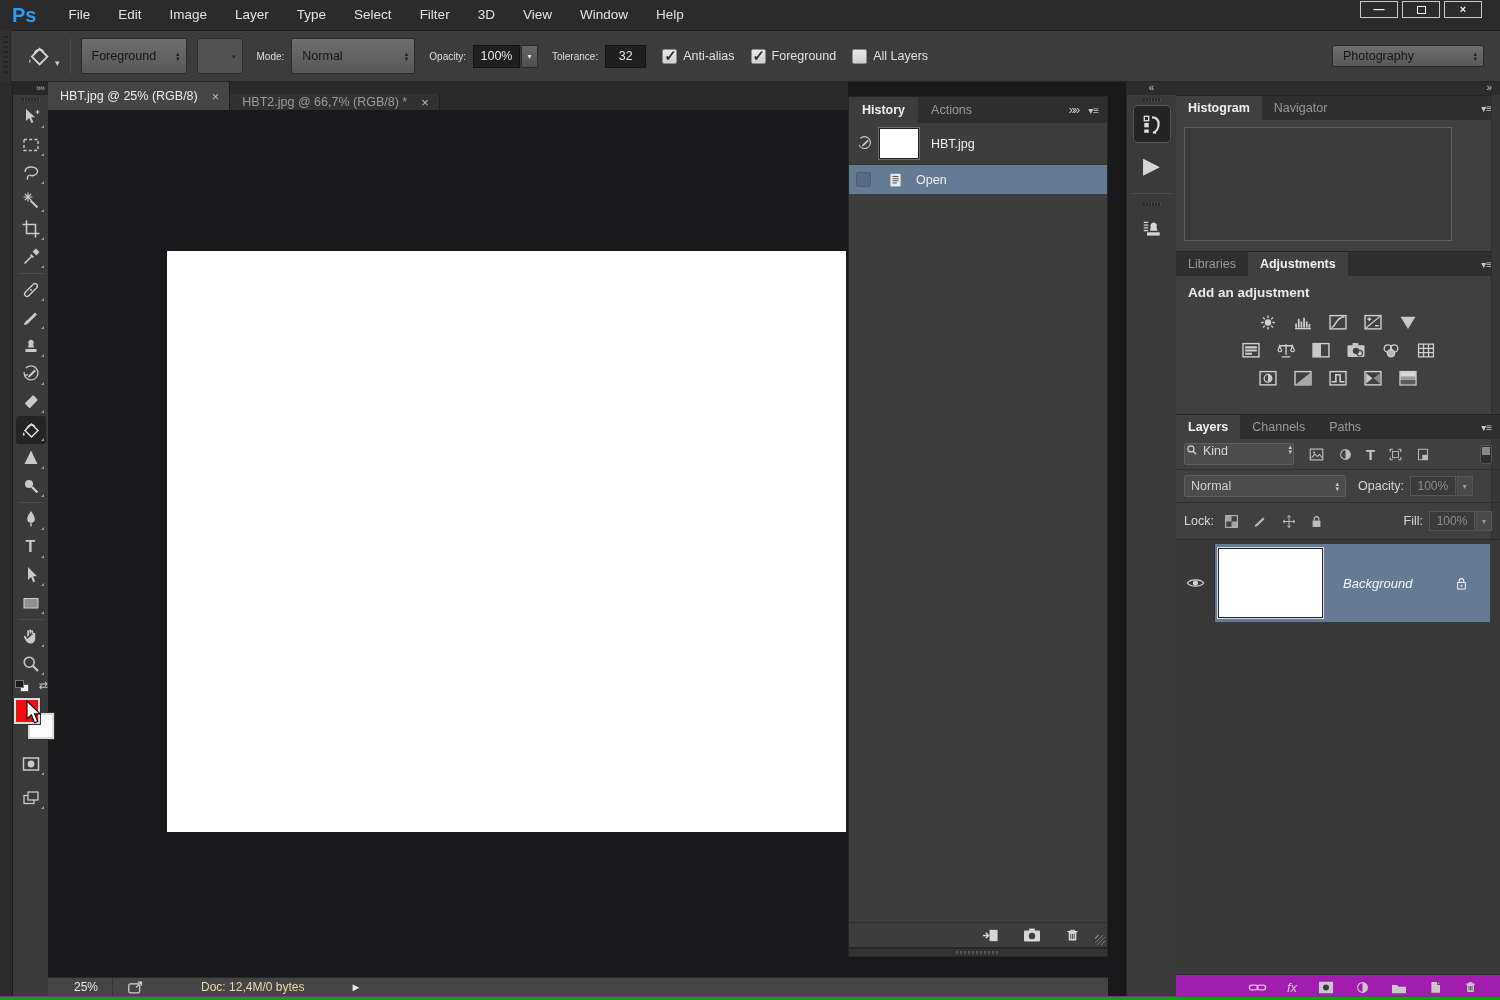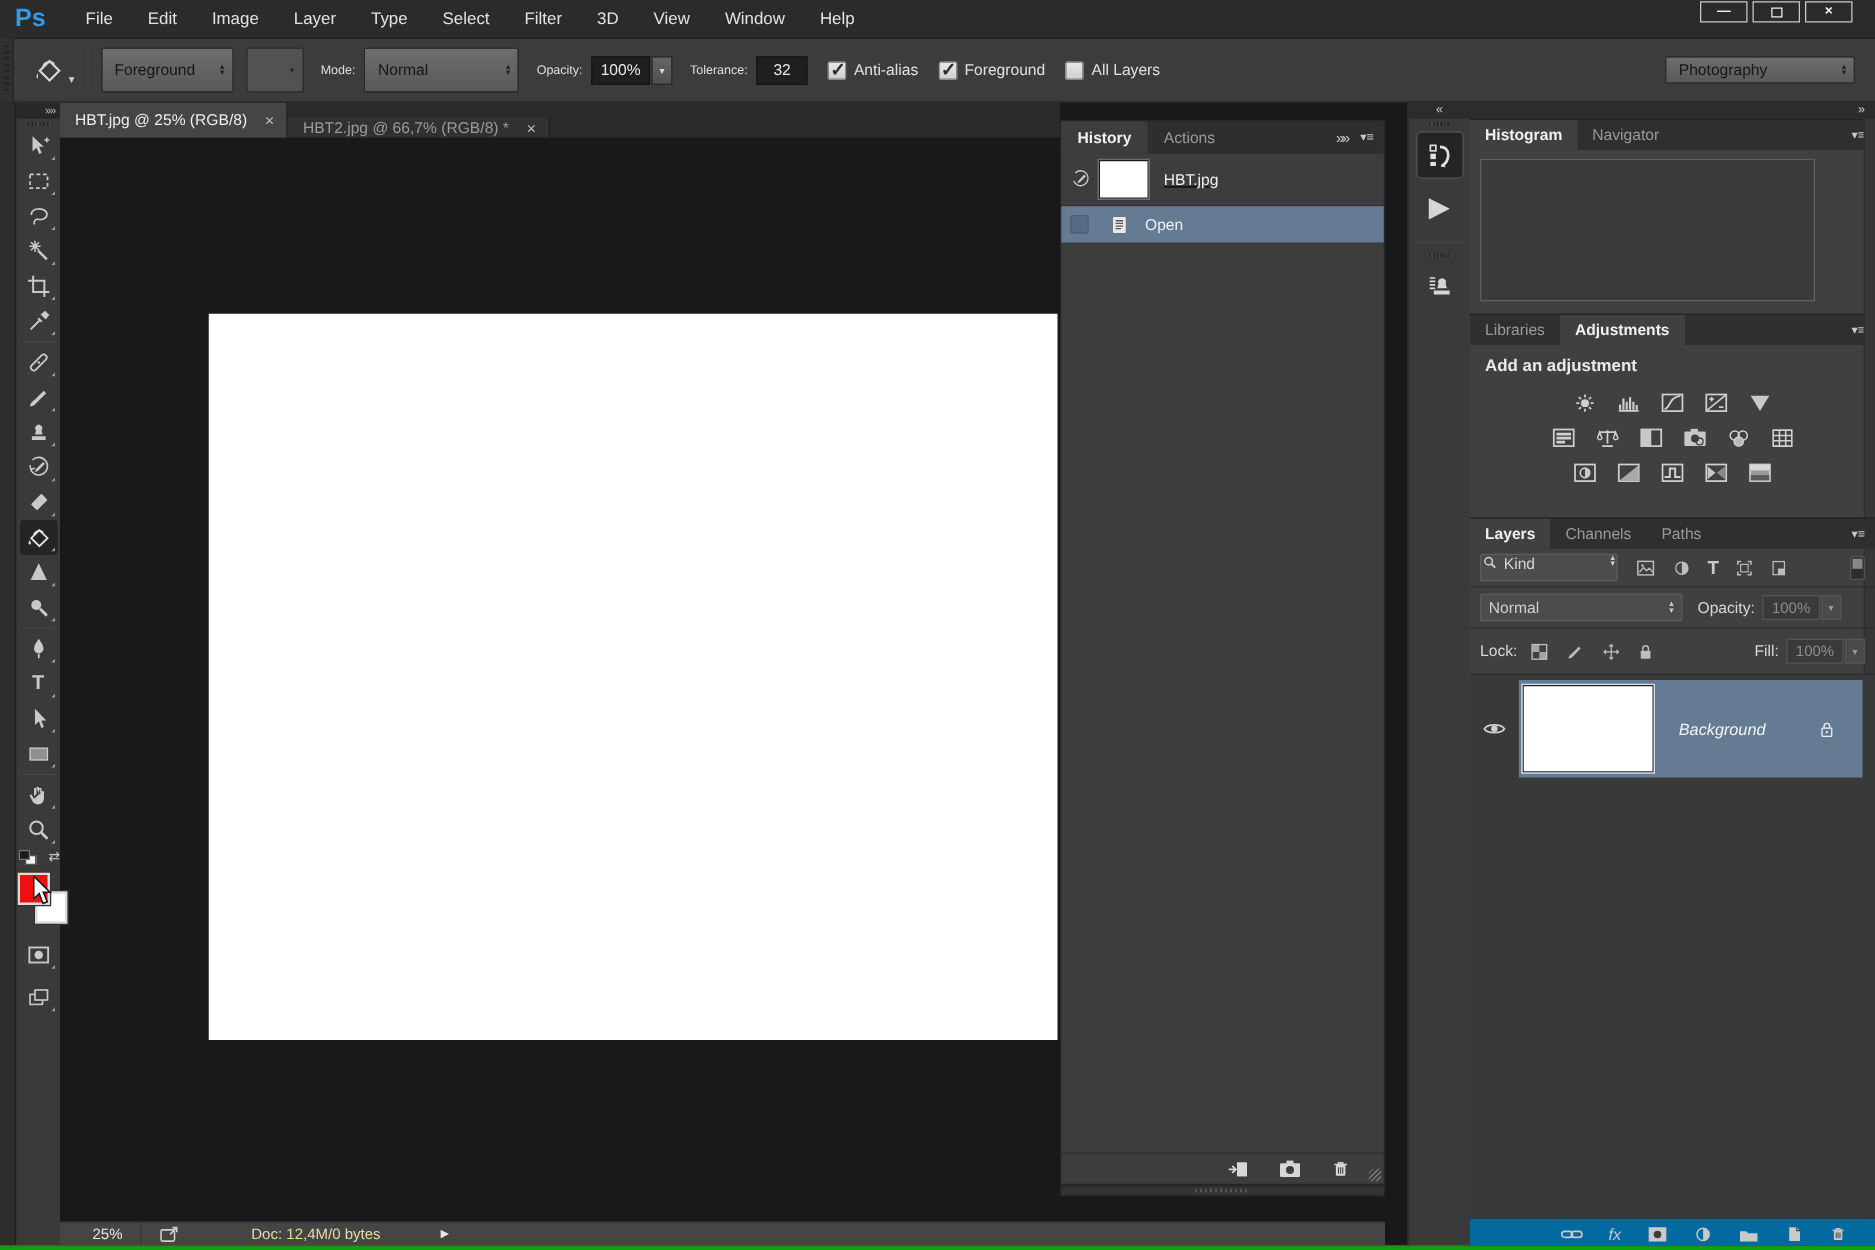--- a/index.html
+++ b/index.html
@@ -80,21 +80,21 @@
   
   .history-panel{position:absolute;left:848px;top:96px;width:260px;height:852px;background:#3d3d3d;
     border:1px solid #262626;z-index:10;display:flex;flex-direction:column;}
   .hp-tabs{height:26px;background:#2e2e2e;display:flex;align-items:stretch;}
   .hp-tab{font-size:12.5px;padding:0 13px;display:flex;align-items:center;}
   .hp-tab.active{background:#3d3d3d;color:#f0f0f0;font-weight:bold;}
   .hp-tab.inactive{color:#9a9a9a;}
   .hp-icons{margin-left:auto;display:flex;align-items:center;gap:10px;padding-right:8px;color:#c9c9c9;}
   .hp-more{font-size:12px;letter-spacing:-2px;}
   .pmenu{font-size:10px;color:#c9c9c9;}
-  .hist-row1{height:42px;display:flex;align-items:center;border-bottom:1px solid #333;text-decoration:underline;}
+  .hist-row1{height:42px;display:flex;align-items:center;border-bottom:1px solid #333;}
   .hist-row2{height:29px;display:flex;align-items:center;background:#657b94;}
   .hb-cell{width:30px;display:flex;justify-content:center;}
   .hist-thumb{width:40px;height:31px;background:#fff;border:1px solid #1d1d1d;outline:1px solid #6e6e6e;}
   .hist-label{color:#efefef;font-size:12.5px;margin-left:12px;}
   .hist-cb{width:15px;height:15px;border:1px solid #4e5d73;background:#576b84;margin-left:7px;border-radius:2px;}
   .hist-doc{margin-left:16px;}
   .hp-fill{flex:1;}
   .hp-bottom{height:25px;border-top:1px solid #2e2e2e;display:flex;align-items:center;justify-content:flex-end;
     gap:22px;padding-right:26px;}
   .hp-resize{position:absolute;right:2px;bottom:2px;width:10px;height:10px;
@@ -143,21 +143,21 @@
   .gray-caret{width:16px;height:20px;background:#4a4a4a;border:1px solid #555;margin-left:1px;color:#999;
     font-size:8px;display:flex;align-items:center;justify-content:center;}
   .lock-icons{display:flex;align-items:center;gap:13px;margin-left:10px;}
   .layer-list{flex:1;background:#393939;border-top:1px solid #2c2c2c;position:relative;}
   .layer-row{position:absolute;left:0;top:4px;right:10px;height:78px;display:flex;align-items:stretch;}
   .eye-cell{width:39px;background:#393939;border-right:1px solid #2e2e2e;display:flex;align-items:center;justify-content:center;}
   .layer-sel{flex:1;background:#657b94;display:flex;align-items:center;}
   .layer-thumb{width:105px;height:70px;background:#fff;border:1px solid #20242b;outline:1px solid #d9dee6;margin-left:3px;}
   .layer-name{color:#f4f4f4;font-size:13px;font-style:italic;margin-left:20px;}
   .layer-lock{margin-left:auto;margin-right:22px;}
-  .dock-bottom{height:26px;background:#0369a1;border-top:1px solid #2d2d2d;display:flex;align-items:center;
+  .dock-bottom{height:26px;background:#a21caf;border-top:1px solid #2d2d2d;display:flex;align-items:center;
     justify-content:flex-end;gap:20px;padding-right:22px;}
   .fx-txt{color:#c9c9c9;font-size:13px;font-style:italic;}
   .dock-rightstrip{position:absolute;right:0;top:13px;width:9px;bottom:0;background:#373737;border-left:1px solid #2e2e2e;}
 
   .green-edge{position:absolute;left:0;bottom:0;width:1500px;height:4px;background:#0da30d;z-index:60;
     border-top:1px solid #5c4a5c;}
 </style>
 </head>
 <body>
 

